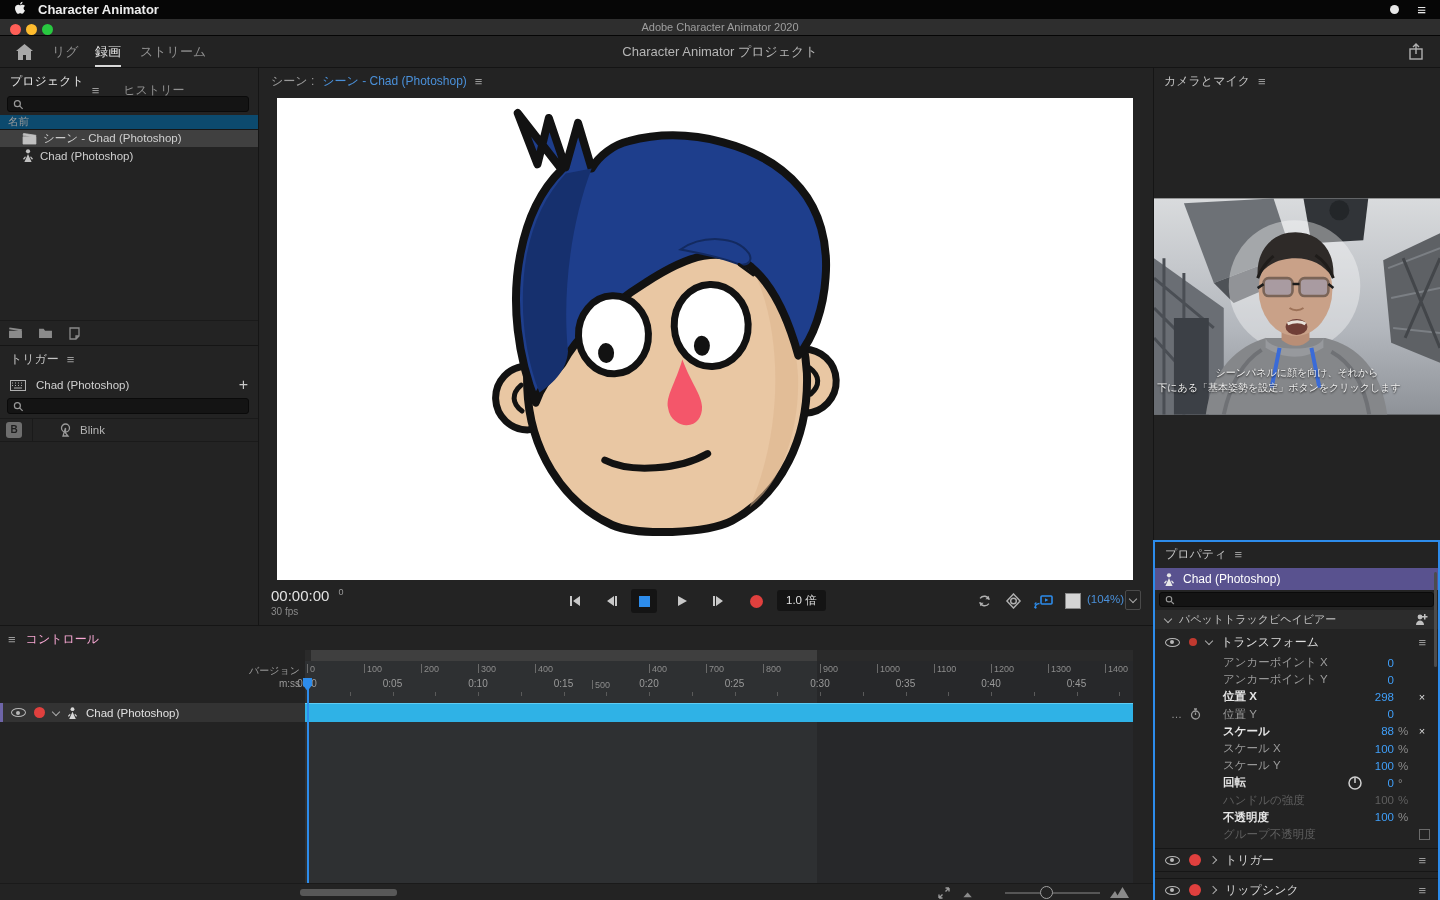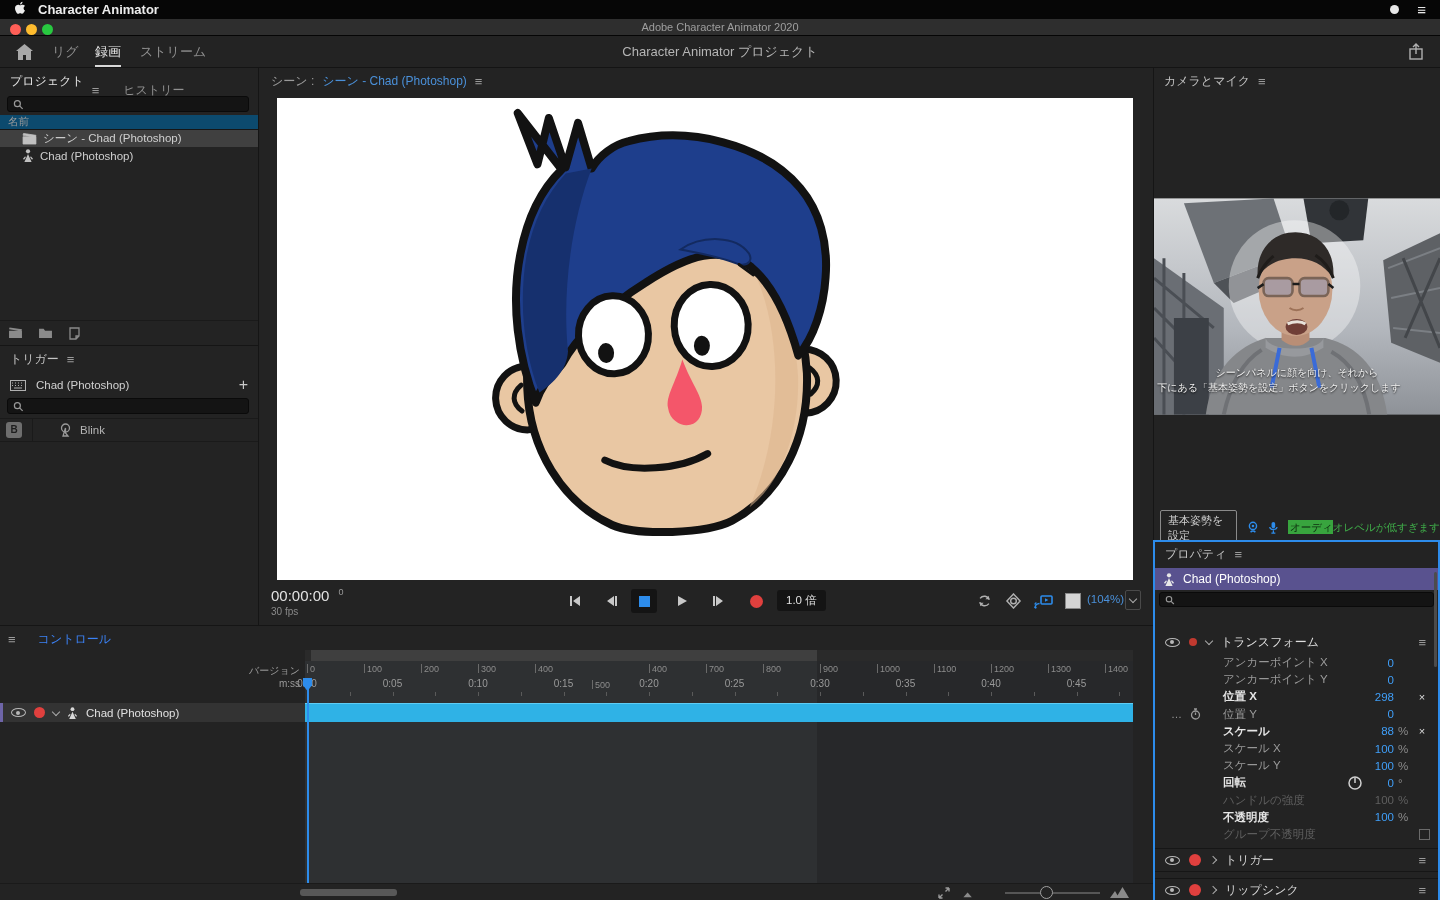--- a/index.html
+++ b/index.html
@@ -308,54 +308,49 @@
       <rect x="146" y="80" width="29" height="18" rx="5" fill="#8494c0" opacity="0.45" stroke="#1c1c1c" stroke-width="2.6"></rect>
       <path d="M139 86 L146 86 M110 86 L104 90 M175 86 L180 90" stroke="#1c1c1c" stroke-width="2.6" fill="none"></path>
       <path d="M136 110 C140 113 146 113 150 110" stroke="#9d7258" stroke-width="2" fill="none"></path>
       <ellipse cx="143" cy="129" rx="11" ry="8" fill="#703f37"></ellipse>
       <path d="M134 126 C140 123 148 123 152 126" stroke="#e8e2da" stroke-width="3" fill="none"></path>
     </svg>
     <div class="abs" style="left:0; top:168px; width:286px; text-align:center; font-size:10px; color:#f2f2f2; text-shadow:0 1px 2px rgba(0,0,0,0.9);">シーンパネルに顔を向け、それから</div>
     <div class="abs" style="left:0; top:183px; width:250px; text-align:center; font-size:10px; color:#f2f2f2; text-shadow:0 1px 2px rgba(0,0,0,0.9);">下にある「基本姿勢を設定」ボタンをクリックします</div>
   </div>
 
-  <div class="abs" style="left:0; top:447px; width:286px; height:25px; display:flex; align-items:center; gap:10px; padding-left:6px;">
-    <span style="border:1px solid #8a8a8a; border-radius:2px; padding:2px 7px; font-size:11px; color:#d0d0d0;">基本姿勢を設定</span>
-    <svg width="15" height="15" viewBox="0 0 15 15">
-        <circle cx="7.5" cy="5.5" r="4.5" fill="none" stroke="#2d8ceb" stroke-width="1.8"></circle>
-        <circle cx="7.5" cy="5.5" r="1.6" fill="#2d8ceb"></circle>
-        <path d="M4.5 13.5 C6 11.5 9 11.5 10.5 13.5" fill="none" stroke="#2d8ceb" stroke-width="1.8"></path>
-      </svg>
-    <svg width="11" height="15" viewBox="0 0 11 15">
-        <rect x="3.2" y="0.5" width="4.6" height="8" rx="2.3" fill="#2d8ceb"></rect>
-        <path d="M1 7 C1 11 10 11 10 7" fill="none" stroke="#2d8ceb" stroke-width="1.6"></path>
-        <path d="M5.5 11v3M3 14.5h5" stroke="#2d8ceb" stroke-width="1.6"></path>
-      </svg>
-    <span style="font-size:10.5px; white-space:nowrap;"><span style="background:#38a43e; color:#0c2a0e; padding:1px 0 1px 2px;">オーディ</span><span style="color:#3fae49;">オレベルが低すぎます</span></span>
-  </div>
 </div>
 
 <div class="panel" style="left:1153px; top:540px; width:287px; height:360px; border:2px solid #2d8ceb;">
   <div class="phead" style="top:4px;">
     <span>プロパティ</span>
     <span class="ham">≡</span>
   </div>
   <div class="abs" style="left:0; top:26px; width:283px; height:22px; background:#59528f; display:flex; align-items:center; gap:8px; padding-left:8px; font-size:12px; color:#fff;">
     <svg width="12" height="13" viewBox="0 0 12 13">
         <circle cx="6" cy="2.3" r="2.1" fill="#e8e8e8"></circle>
         <path fill="#e8e8e8" d="M6 5L2.4 13h7.2zM3.2 7.2L1 9.8l1 .9 1.8-2.2zM8.8 7.2L11 9.8l-1 .9-1.8-2.2z"></path>
       </svg>
     <span>Chad (Photoshop)</span>
   </div>
   <div class="searchbox" style="left:4px; top:50px; width:275px; height:15px;">
     <svg width="10" height="10" viewBox="0 0 12 12">
         <circle cx="5" cy="5" r="3.4" fill="none" stroke="#9a9a9a" stroke-width="1.4"></circle>
         <path d="M7.6 7.6L11 11" stroke="#9a9a9a" stroke-width="1.4"></path>
       </svg>
     <input style="">
+  </div>
+  <div class="abs" style="left:0; top:68px; width:283px; height:19px; background:#2c2c2c; display:flex; align-items:center; gap:8px; padding:0 10px; font-size:11px; color:#c0c0c0;">
+    <span class="chev down" style="margin-top:-2px;"></span>
+    <span>パペットトラックビヘイビアー</span>
+    <span style="flex:1;"></span>
+    <svg width="13" height="12" viewBox="0 0 13 12">
+        <circle cx="5" cy="3" r="2.4" fill="#c0c0c0"></circle>
+        <path fill="#c0c0c0" d="M1 11c0-3 2-4.5 4-4.5S9 8 9 11zM10.5 0v2h2v1.6h-2v2H9v-2H7V2h2V0z"></path>
+      </svg>
   </div>
   <div class="abs" style="left:0; top:90px; width:283px; height:20px; display:flex; align-items:center; gap:9px; padding-left:10px;">
     <span class="eye"></span>
     <span class="reddot" style="width:8px; height:8px; background:#c0392f;"></span>
     <span class="chev down" style="margin-top:-2px;"></span>
     <span style="font-size:12px; color:#dedede;">トランスフォーム</span>
     <span style="flex:1;"></span>
     <span class="ham" style="margin-right:12px;">≡</span>
   </div>
   <div id="transform-rows" class="abs" style="left:0; top:112px; width:283px;">
@@ -465,21 +460,21 @@
     <span>リップシンク</span>
     <span style="flex:1;"></span>
     <span class="ham" style="margin-right:12px;">≡</span>
   </div>
   <div class="abs" style="right:1px; top:30px; width:3px; height:95px; background:#4c4c4c; border-radius:2px;"></div>
 </div>
 
 <div class="panel" style="left:0; top:626px; width:1153px; height:274px;">
   <div class="phead" style="left:8px;">
     <span class="ham">≡</span>
-    <span style="color:#3b82f6; margin-left:14px;">コントロール</span>
+    <span style="color:#f9a8d4; margin-left:2px;">コントロール</span>
   </div>
 
   <div class="abs" style="left:305px; top:24px; width:828px; height:233px; background:#27282a;"></div>
   <div class="abs" style="left:305px; top:24px; width:512px; height:233px; background:#2e3032;"></div>
 
   <div class="abs" style="left:305px; top:24px; width:828px; height:11px; background:#2a2a2a;">
     <div style="position:absolute; left:6px; top:0; width:506px; height:11px; background:#3f3f3f;"></div>
   </div>
 
   <div class="abs" style="left:0; top:38px; width:300px; text-align:right; font-size:10px; color:#9a9a9a;">バージョン</div>

